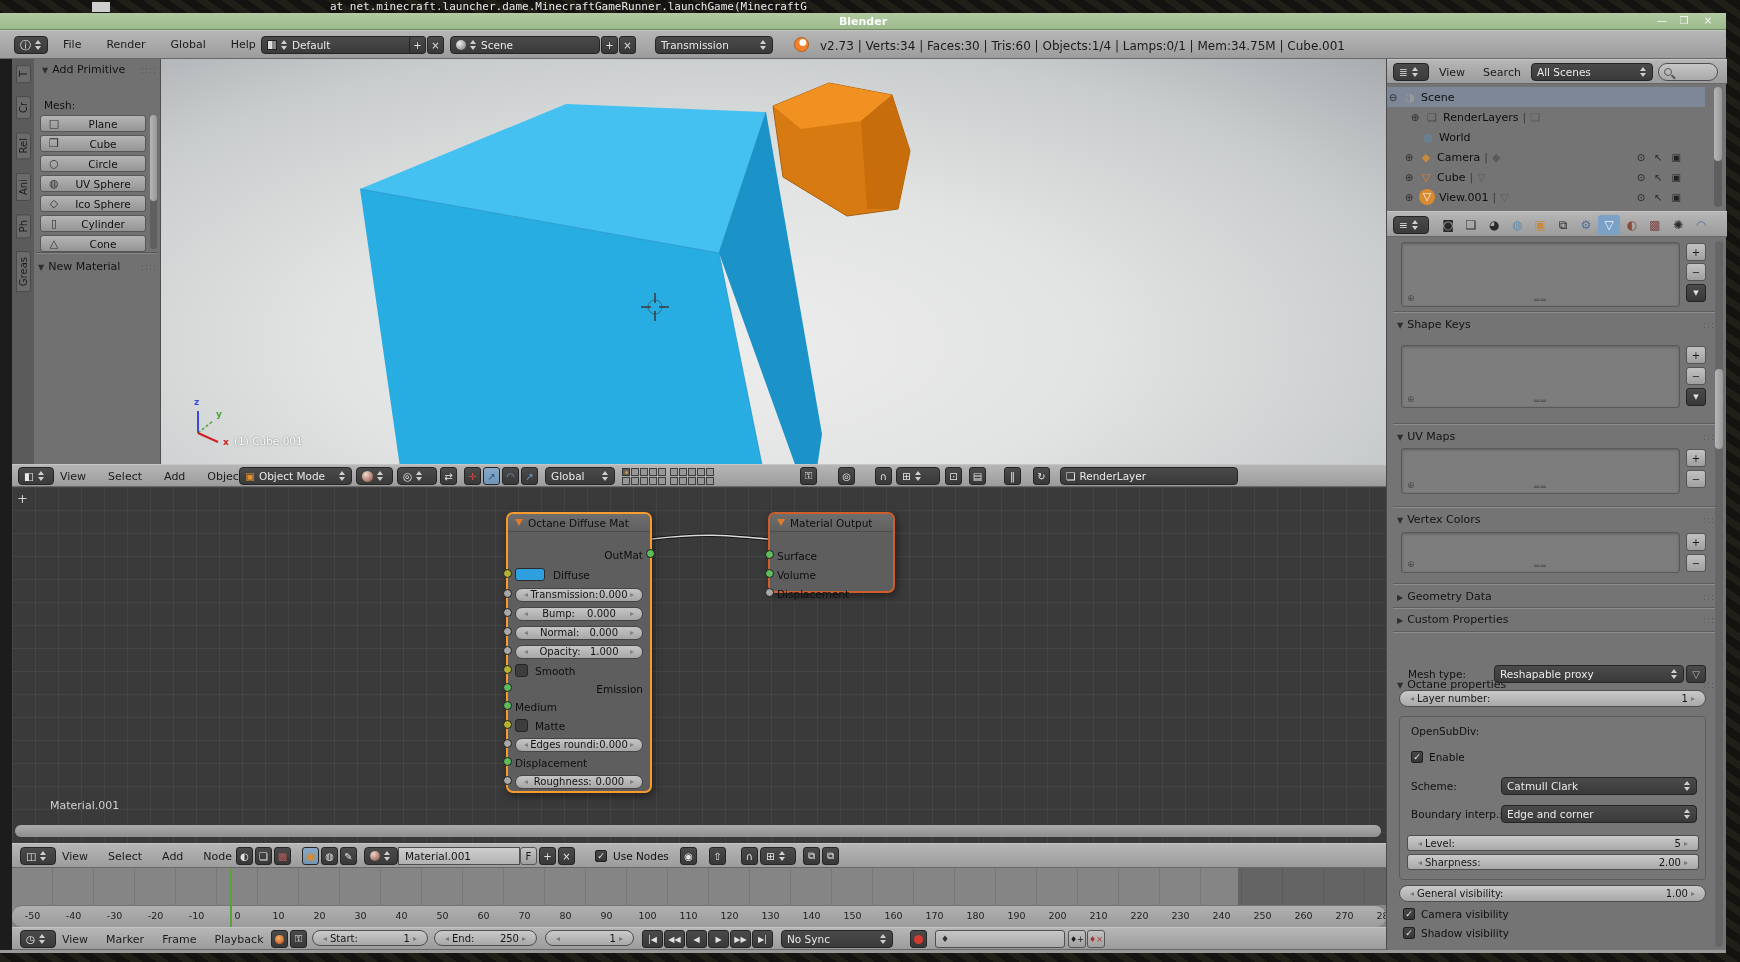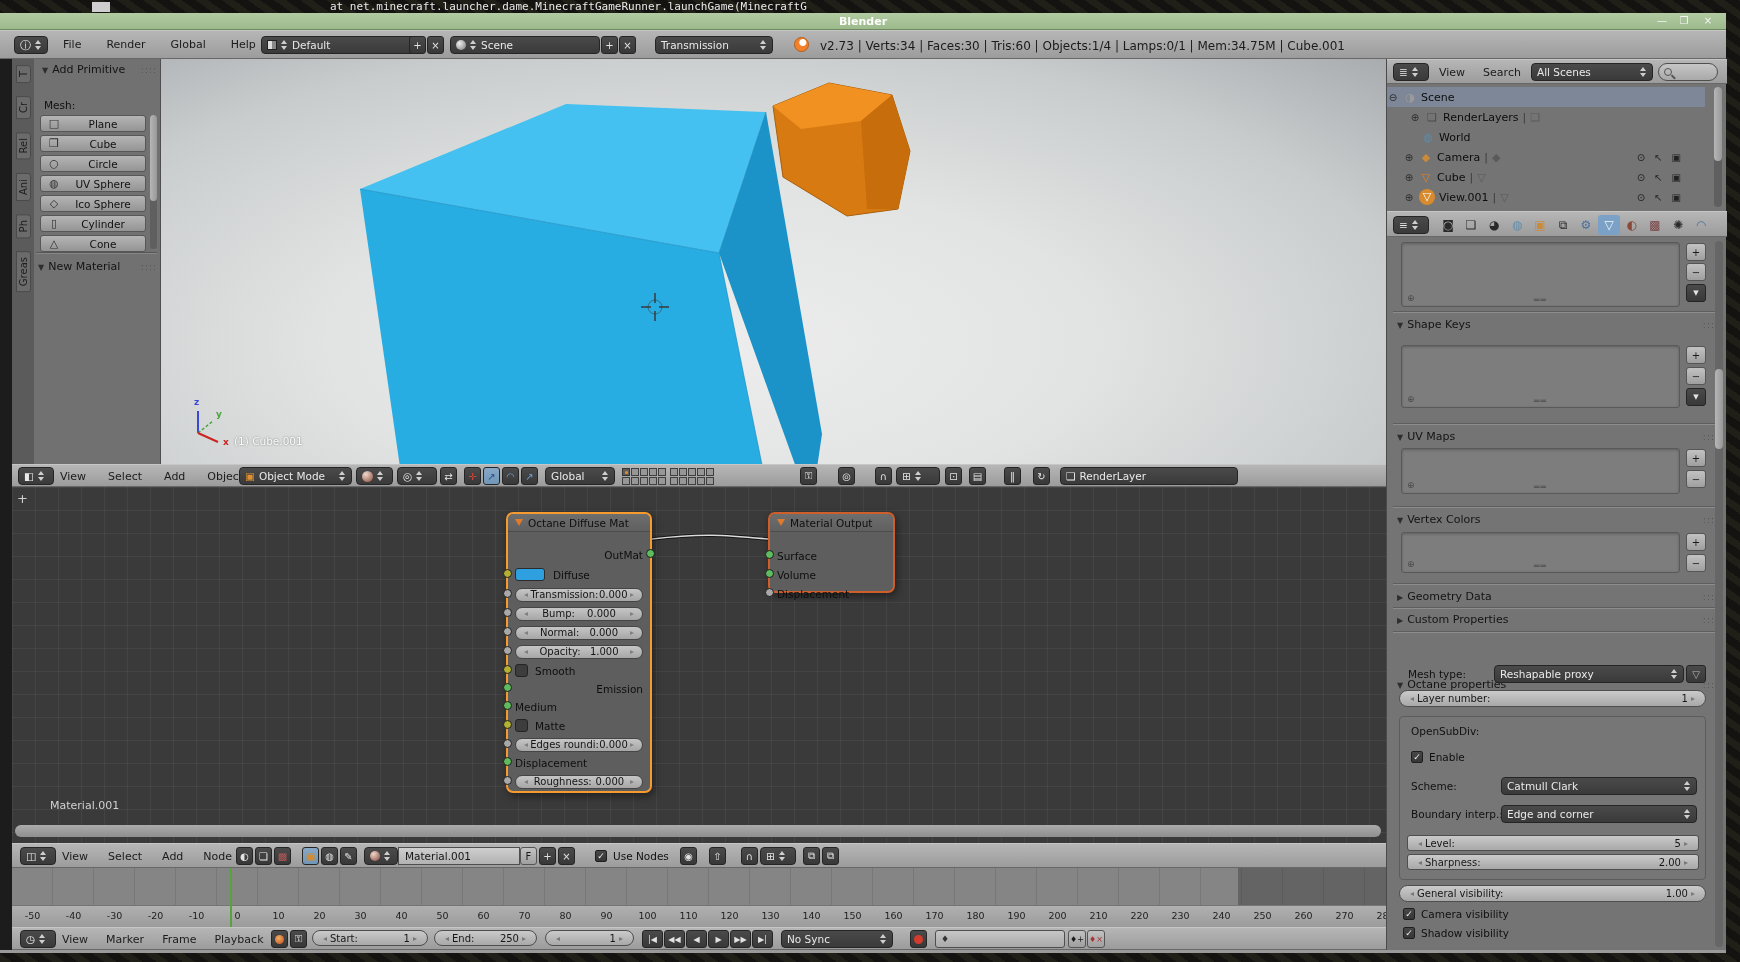--- a/index.html
+++ b/index.html
@@ -88,21 +88,21 @@
   .nslider::before{content:"◂";color:rgba(0,0,0,.3);font-size:8px;margin-right:2px;}
   .nslider::after{content:"▸";color:rgba(0,0,0,.3);font-size:8px;margin-left:2px;}
   .swatch{width:30px;height:13px;border-radius:3px;border:1px solid #2b2b2b;margin-right:8px;}
   .ncb{width:13px;height:13px;background:#3d3d3d;border:1px solid #242424;border-radius:3px;margin-right:7px;}
   .hscroll{background:#454545;border-radius:6px;}
   .hscroll i{display:block;height:100%;background:linear-gradient(#ababab,#8f8f8f);border-radius:6px;}
   
   #tl{left:12px;top:855px;width:1374px;height:59px;background:#858585;}
   #tlstrip{left:0;top:0;width:100%;height:37px;
      background-image:repeating-linear-gradient(90deg,transparent 0 40px,rgba(0,0,0,.10) 40px 41px);}
-  #tlruler{left:0;top:37px;width:100%;height:22px;background:linear-gradient(#b0b0b0,#9b9b9b);border-top:1px solid #757575;overflow:hidden;display:flex;}
+  #tlruler{left:0;top:37px;width:100%;height:22px;background:linear-gradient(#b0b0b0,#9b9b9b);border-top:1px solid #757575;overflow:hidden;display:flex;border-radius:10px;}
   .rn{flex:0 0 41px;text-align:center;font-size:9.5px;color:#1e1e1e;line-height:20px;}
   #cfline{background:#5aa23e;width:2px;}
   
   #rightcol{left:1386px;top:46px;width:340px;height:894px;background:#747474;border-left:1px solid #4a4a4a;}
   .orow{position:absolute;left:0;width:318px;height:20px;display:flex;align-items:center;font-size:11px;color:#0d0d0d;gap:4px;}
   .orow.sel{background:#7e8798;}
   .oexp{font-size:10px;color:#2c2c2c;width:12px;text-align:center;}
   .oico{font-size:11px;width:14px;text-align:center;}
   .hlico{background:#d88a2e;border-radius:50%;width:16px;height:16px;line-height:15px;text-align:center;}
   .opipe{color:#3c3c3c;}

